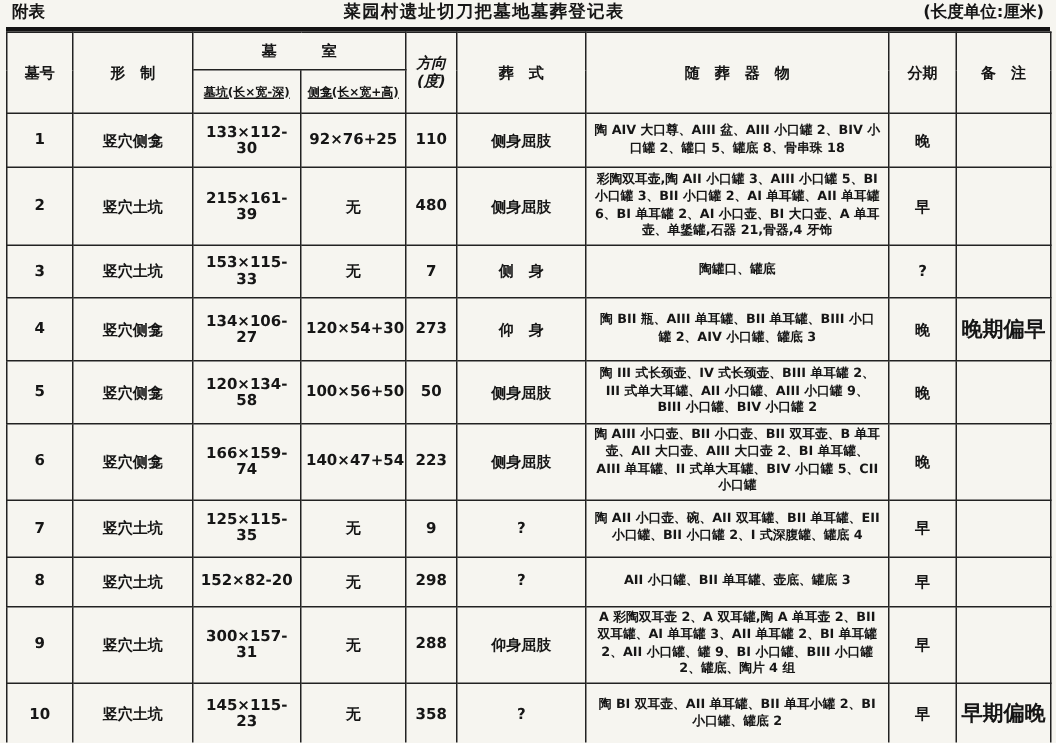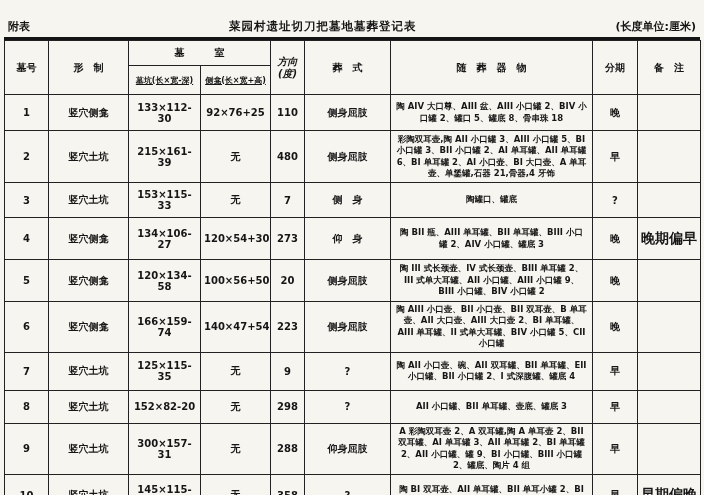--- a/index.html
+++ b/index.html
@@ -4,21 +4,21 @@
 <style>
   html,body{margin:0;padding:0;}
   body{
     width:704px;height:495px;overflow:hidden;
     background:#f6f5f0;color:#161616;
     font-family:"DejaVu Sans","Liberation Sans",sans-serif;
     font-weight:bold;
   }
   .titlebar{
     display:flex;justify-content:space-between;align-items:center;
-    padding:19px 8px 3px 8px;font-size:11px;
+    padding:0 8px 3px 8px;font-size:11px;
   }
   .titlebar .t-center{font-size:11.5px;letter-spacing:1px;font-family:Liberation Serif, serif;}
   .table-wrap{
     margin:0 4px;border-top:3px solid #141414;border-bottom:3px solid #141414;
   }
   table{
     border-collapse:collapse;table-layout:fixed;width:696px;
   }
   th,td{
     border:1px solid #222;
@@ -127,21 +127,21 @@
           <td class="c-style">仰　身</td>
           <td class="c-goods">陶 BII 瓶、AIII 单耳罐、BII 单耳罐、BIII 小口罐 2、AIV 小口罐、罐底 3</td>
           <td class="c-period">晚</td>
           <td class="c-note">晚期偏早</td>
         </tr>
         <tr>
           <td class="c-no">5</td>
           <td class="c-form">竖穴侧龛</td>
           <td class="c-pit">120×134-58</td>
           <td class="c-niche">100×56+50</td>
-          <td class="c-dir">20</td>
+          <td class="c-dir">50</td>
           <td class="c-style">侧身屈肢</td>
           <td class="c-goods">陶 III 式长颈壶、IV 式长颈壶、BIII 单耳罐 2、III 式单大耳罐、AII 小口罐、AIII 小口罐 9、BIII 小口罐、BIV 小口罐 2</td>
           <td class="c-period">晚</td>
           <td class="c-note"></td>
         </tr>
         <tr>
           <td class="c-no">6</td>
           <td class="c-form">竖穴侧龛</td>
           <td class="c-pit">166×159-74</td>
           <td class="c-niche">140×47+54</td>

